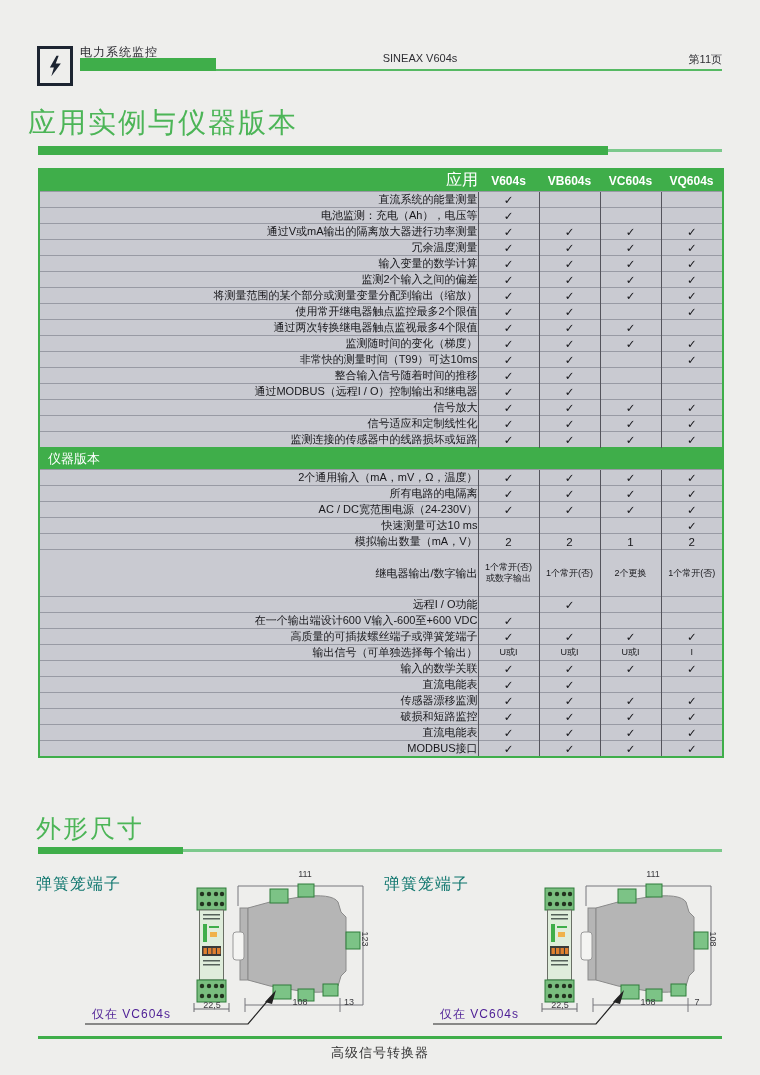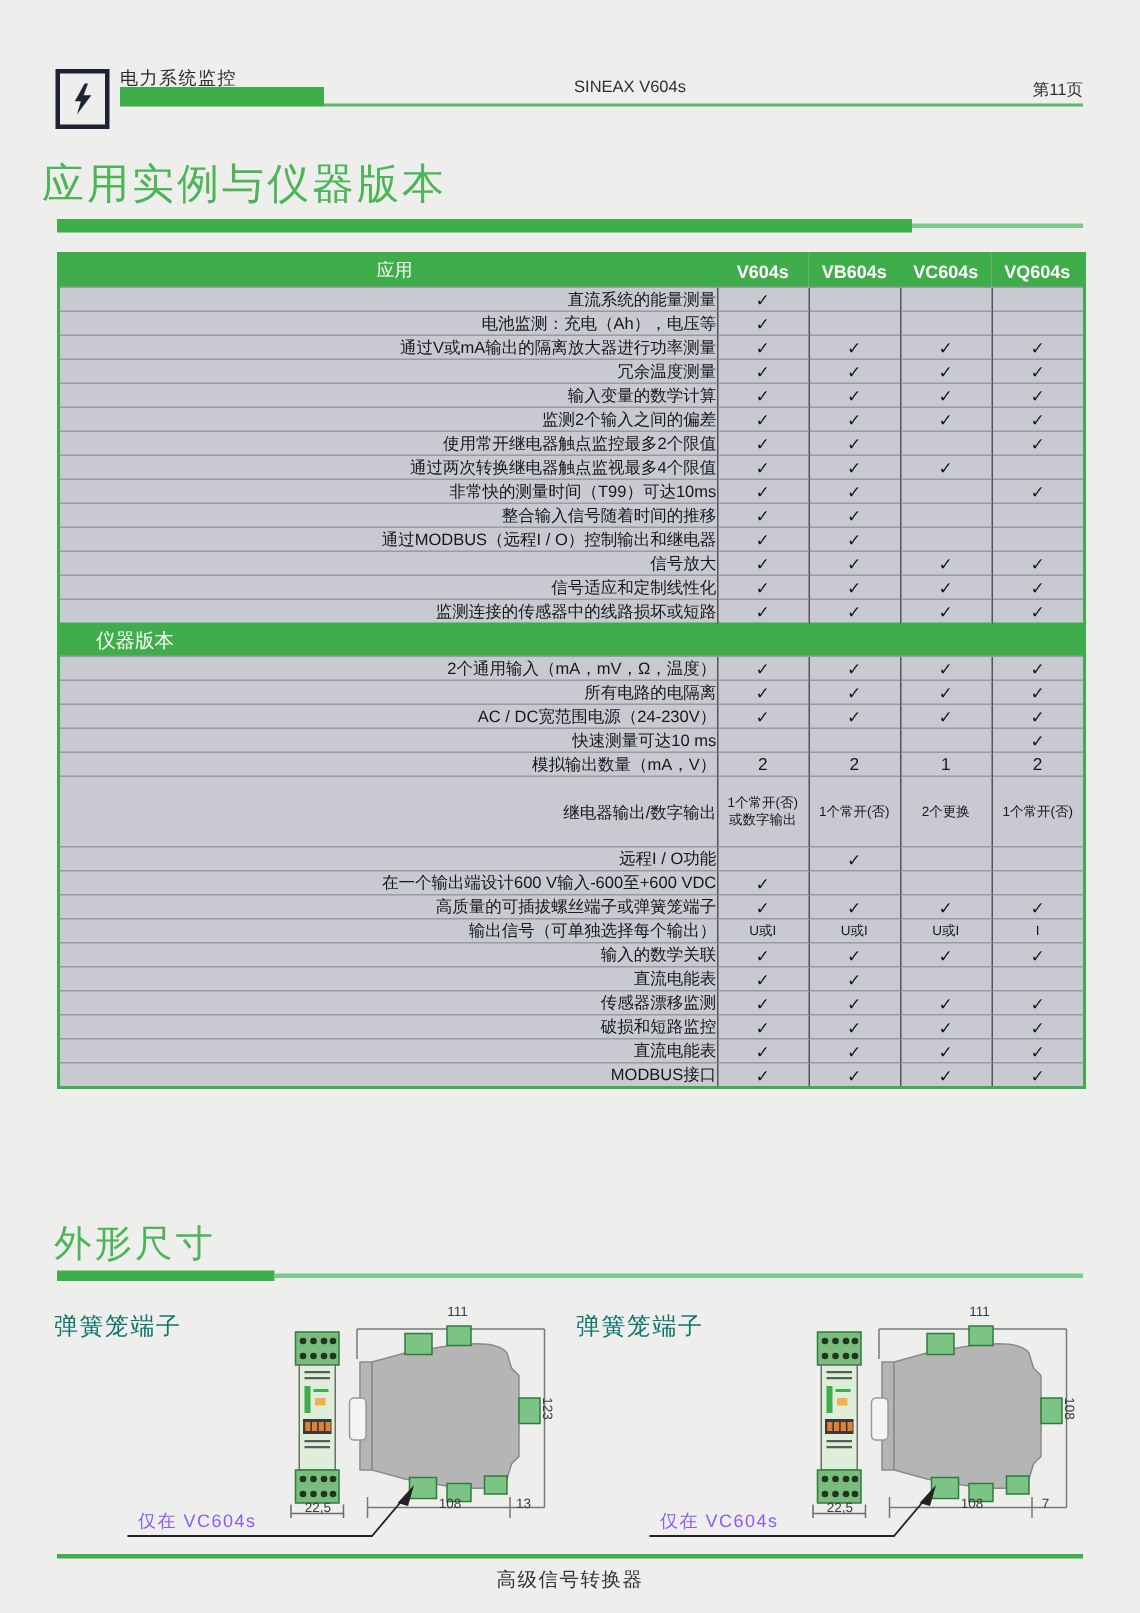--- a/index.html
+++ b/index.html
@@ -28,38 +28,38 @@
   .t2-bar{left:38px;top:847px;width:145px;height:7px;background:#3fae4a;}
   .t2-line{left:183px;top:849px;width:539px;height:3px;background:#7cc98c;}
 
   
   .tbl-wrap{left:38px;top:168px;width:684px;}
   table.apptable{border-collapse:collapse;table-layout:fixed;width:684px;
     border:2px solid #3fae4a;background:#c9cad1;}
   table.apptable th{
     background:#3fae4a;color:#fff;font-size:12px;font-weight:bold;
     height:21px;padding:0;text-align:center;border:none;}
-  table.apptable th.lblh{text-align:center;padding-left:8px;font-weight:400;font-size:12px;}
+  table.apptable th.lblh{text-align:right;padding-left:8px;font-weight:400;font-size:16px;}
   table.apptable td{
     height:15px;padding:0;font-size:11px;color:#17171b;vertical-align:middle;
     border-top:1px solid #989aa4;}
   table.apptable td.lbl{padding-left:7px;text-align:right;white-space:nowrap;overflow:hidden;}
   table.apptable td.val{text-align:center;border-left:1px solid #54545c;font-size:11.5px;}
   table.apptable td.val.small{font-size:9px;white-space:pre-line;line-height:11px;}
   table.apptable tr.tall td{height:46px;}
   table.apptable td.sect{
     background:#3fae4a;color:#fff;font-size:13px;height:21px;
-    padding-left:24px;border-top:1px solid #3fae4a;}
+    padding-left:8px;border-top:1px solid #3fae4a;}
 
   
   .dgroup{width:350px;height:160px;top:872px;}
   .dg-left{left:30px;} .dg-right{left:378px;}
   .dgroup svg{position:absolute;left:0;top:0;}
   .dg-label{left:6px;top:2px;font-size:16px;color:#0f766e;letter-spacing:1px;}
-  .dg-note{left:62px;top:134px;font-size:12px;color:#8b5cf6;letter-spacing:1px;}
+  .dg-note{left:62px;top:134px;font-size:12px;color:#4c1d95;letter-spacing:1px;}
   .dim{font-size:9px;color:#3a3a3e;text-align:center;}
   .dim-top{left:215px;top:-3px;width:120px;}
   .dim-height{left:322px;top:62px;width:26px;transform:rotate(90deg);transform-origin:center;}
   .dim-bottom{left:237px;top:125px;width:66px;}
   .dim-offset{left:301px;top:125px;width:36px;}
   .dim-width{left:156px;top:128px;width:52px;}
 
   
   .footer-line{left:38px;top:1036px;width:684px;height:3px;background:#3fae4a;}
   .footer-text{left:38px;top:1044px;width:684px;text-align:center;font-size:13px;color:#333;letter-spacing:1px;}
@@ -137,32 +137,46 @@
           <td class="val">✓</td>
         </tr>
         <tr>
           <td class="lbl">监测2个输入之间的偏差</td>
           <td class="val">✓</td>
           <td class="val">✓</td>
           <td class="val">✓</td>
           <td class="val">✓</td>
         </tr>
         <tr>
+          <td class="lbl">将测量范围的某个部分或测量变量分配到输出（缩放）</td>
+          <td class="val">✓</td>
+          <td class="val">✓</td>
+          <td class="val">✓</td>
+          <td class="val">✓</td>
+        </tr>
+        <tr>
           <td class="lbl">使用常开继电器触点监控最多2个限值</td>
           <td class="val">✓</td>
           <td class="val">✓</td>
           <td class="val"></td>
           <td class="val">✓</td>
         </tr>
         <tr>
           <td class="lbl">通过两次转换继电器触点监视最多4个限值</td>
           <td class="val">✓</td>
           <td class="val">✓</td>
           <td class="val">✓</td>
           <td class="val"></td>
+        </tr>
+        <tr>
+          <td class="lbl">监测随时间的变化（梯度）</td>
+          <td class="val">✓</td>
+          <td class="val">✓</td>
+          <td class="val">✓</td>
+          <td class="val">✓</td>
         </tr>
         <tr>
           <td class="lbl">非常快的测量时间（T99）可达10ms</td>
           <td class="val">✓</td>
           <td class="val">✓</td>
           <td class="val"></td>
           <td class="val">✓</td>
         </tr>
         <tr>
           <td class="lbl">整合输入信号随着时间的推移</td>

